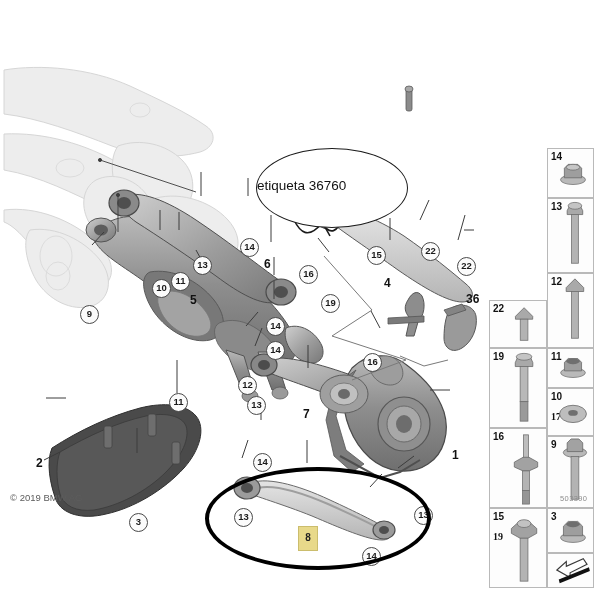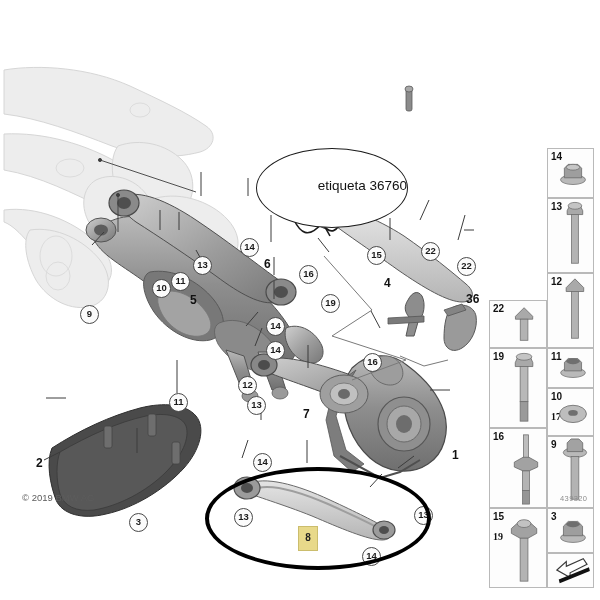--- a/index.html
+++ b/index.html
@@ -23,29 +23,29 @@
        font-family:"Liberation Sans",sans-serif;}
 
   
   .hl{position:absolute;background:#e8d98a;border:1px solid #cbbd6d;
       color:#222;font-size:10px;font-weight:bold;text-align:center;
       line-height:22px;width:18px;height:23px;}
 
   
   #balloon{position:absolute;left:256px;top:88px;width:150px;height:78px;
            border:1.6px solid #1b1b1b;border-radius:50%/50%;background:#ffffff;}
-  #balloon .txt{position:absolute;left:0;top:29px;width:150px;text-align:right;
+  #balloon .txt{position:absolute;left:0;top:29px;width:150px;text-align:left;
                 font-size:13.5px;color:#111;font-family:"Liberation Sans",sans-serif;}
 
   
   #ring{position:absolute;left:205px;top:407px;width:218px;height:95px;
         border:4px solid #000;border-radius:50%;background:transparent;}
 
   
-  #copy{position:absolute;left:22px;top:492px;font-size:9.5px;color:#5c5c5c;
+  #copy{position:absolute;left:10px;top:492px;font-size:9.5px;color:#5c5c5c;
         font-family:"Liberation Sans",sans-serif;}
   
   #dwg{position:absolute;left:560px;top:494px;font-size:7.5px;color:#8d8d8d;
        letter-spacing:.4px;font-family:"Liberation Sans",sans-serif;}
 
   
   #legend{position:absolute;left:489px;top:88px;width:105px;height:400px;}
   .lgcell{position:absolute;border:1px solid #b9b9b9;background:#fdfdfd;box-sizing:border-box;}
   .lgcell .lbl{position:absolute;left:3px;top:2px;font-size:10px;font-weight:bold;color:#111;
                font-family:"Liberation Sans",sans-serif;}
@@ -465,15 +465,15 @@
             <path d="M6,17 L16,8 L16,13 L34,5 L38,11 L20,20 L20,25 Z" fill="#ffffff" stroke="#3b3b3b" stroke-width="1.2"></path>
             <path d="M8,27 L40,14 L41,18 L9,31 Z" fill="#111"></path>
           </svg>
         </span>
       </div>
     </div>
 
   </div>
 
   <div id="copy">© 2019 BMW AG</div>
-  <div id="dwg">439320</div>
+  <div id="dwg">503390</div>
 
 </div>
 
 </body></html>

